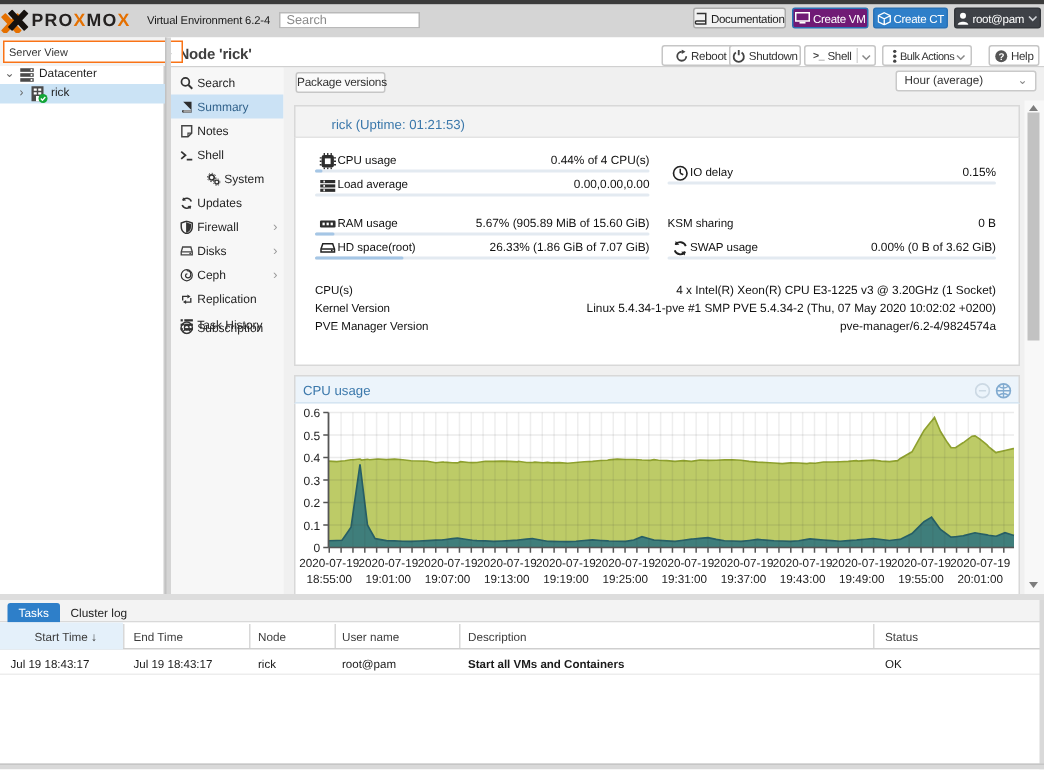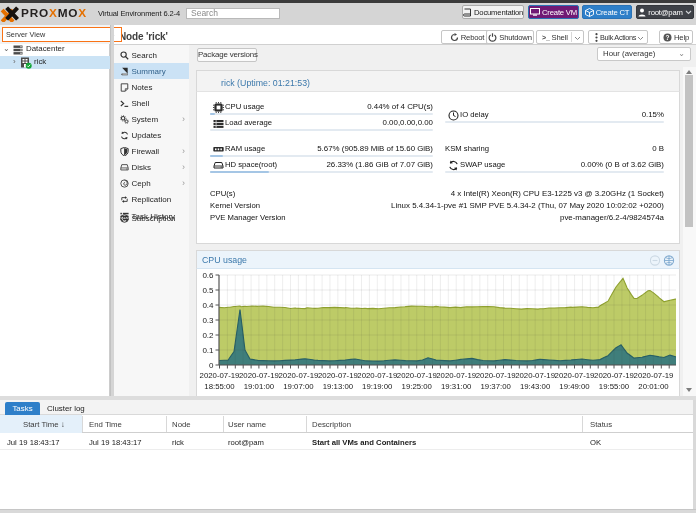--- a/index.html
+++ b/index.html
@@ -196,21 +196,21 @@
   </div>
 <div class="nitem" style="top:95.3px;">
     <span class="ic">
       <svg viewBox="0 0 11 11" width="11" height="11">
         <path d="M1,2.5 L4.5,5.5 L1,8.5" fill="none" stroke="#333" stroke-width="1.4"></path>
         <line x1="5.5" y1="9" x2="10" y2="9" stroke="#333" stroke-width="1.4"></line>
       </svg>
     </span>
     <span class="tx">Shell</span>
   </div>
-<div class="nitem" style="top:111.4px;">
+<div class="nitem" style="top:111.4px;margin-left:18px;">
     <span class="ic">
       <svg viewBox="0 0 11 11" width="11" height="11">
         <circle cx="3.8" cy="4" r="2.1" fill="none" stroke="#333" stroke-width="1.3"></circle>
         <circle cx="3.8" cy="4" r="3.4" fill="none" stroke="#333" stroke-width="0.8" stroke-dasharray="1.2 1.4"></circle>
         <circle cx="8" cy="7.8" r="1.6" fill="none" stroke="#333" stroke-width="1.1"></circle>
         <circle cx="8" cy="7.8" r="2.7" fill="none" stroke="#333" stroke-width="0.7" stroke-dasharray="1 1.2"></circle>
       </svg>
     </span>
     <span class="tx">System</span>
     <span class="ar">›</span>

